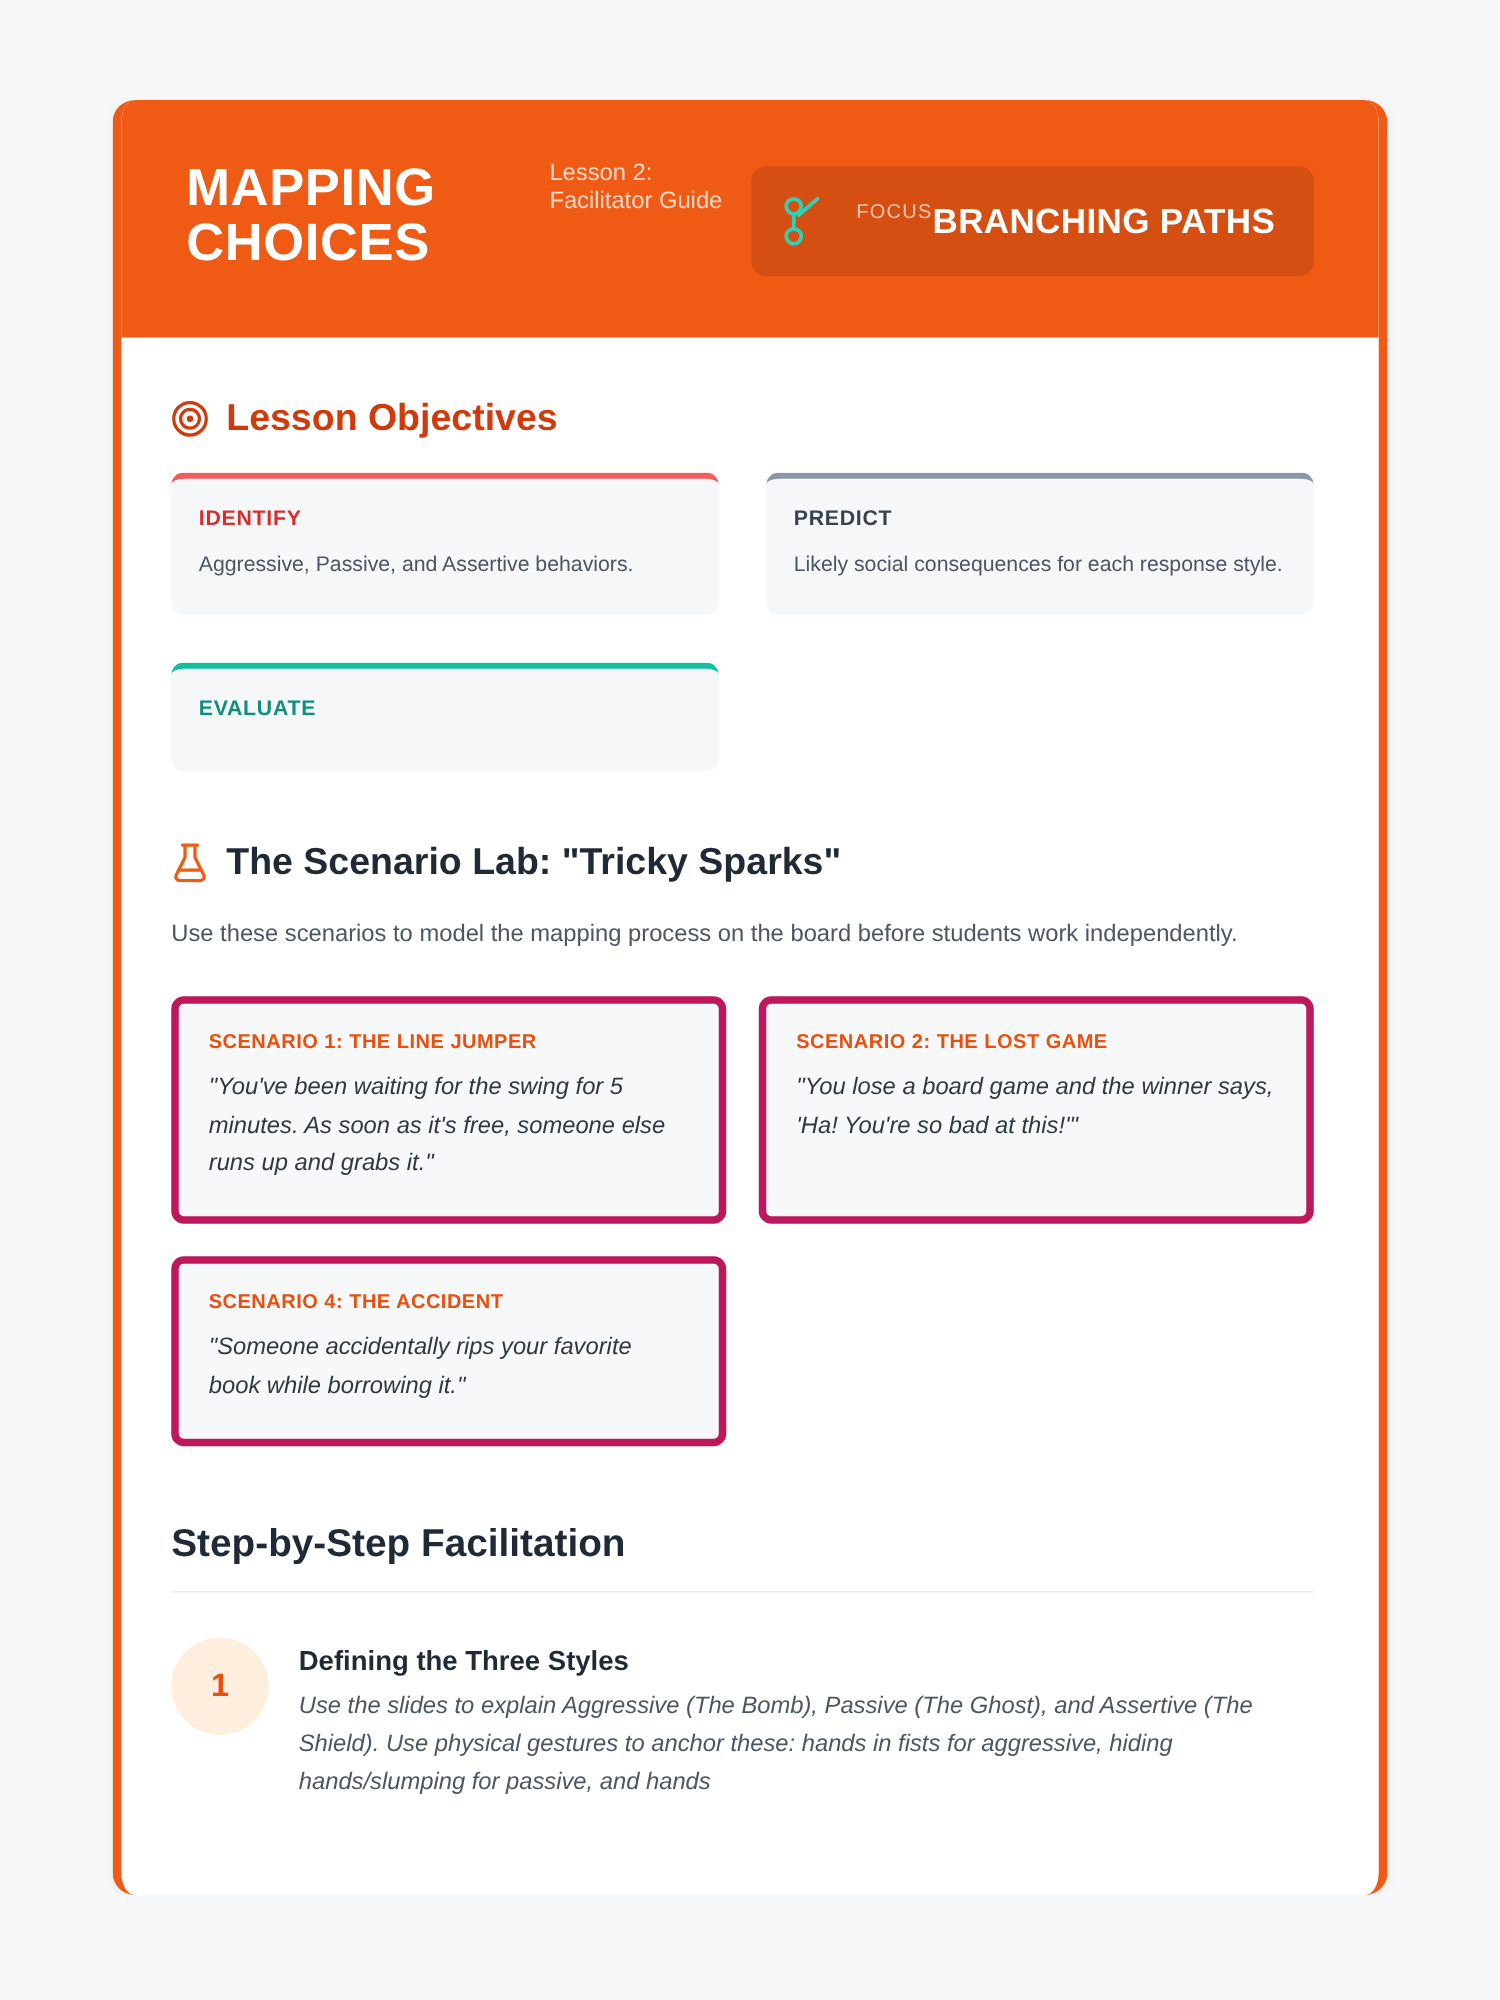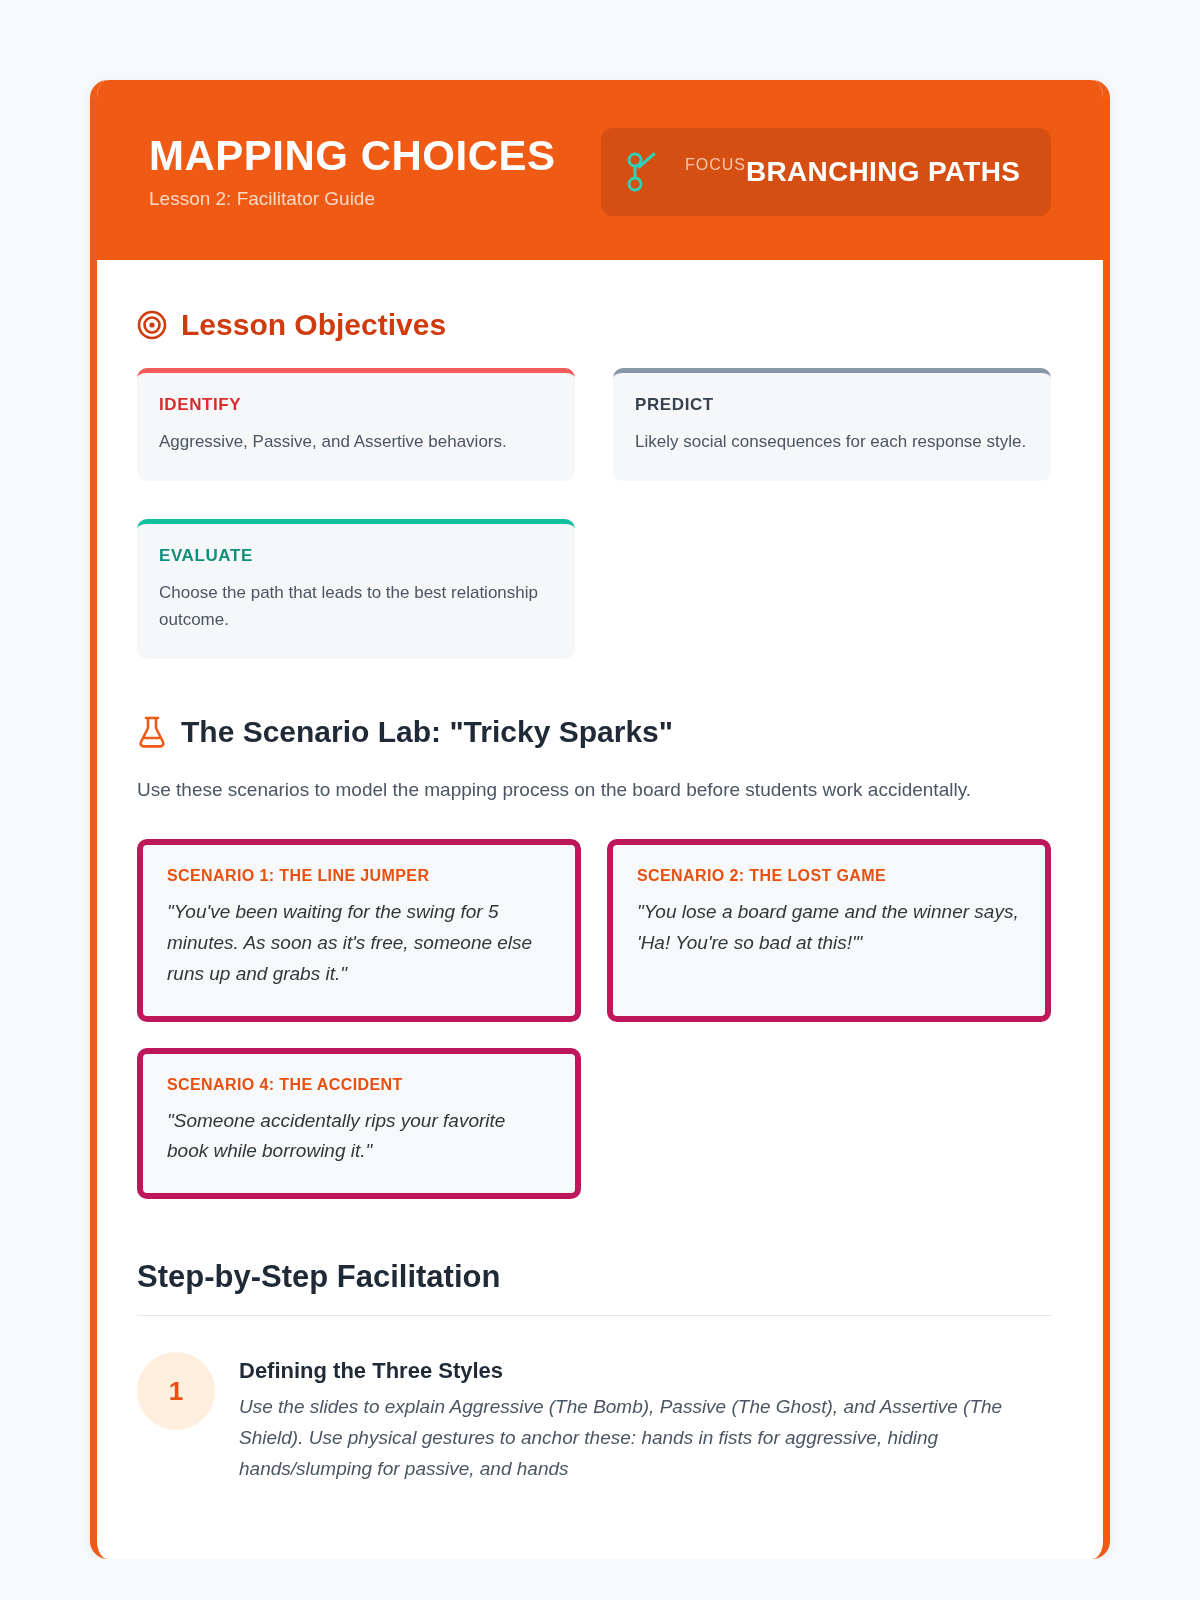--- a/index.html
+++ b/index.html
@@ -27,21 +27,21 @@
   
   .header {
     background: #ef5a15;
     padding: 48px 52px 44px 52px;
     display: flex;
     align-items: center;
     justify-content: space-between;
     border-radius: 12px 12px 0 0;
     margin: -0px -0px 0 -0px;
   }
-  .header-left { display: flex; flex-direction: column; }
+  .header-left { display: flex; flex-direction: row; }
   .title {
     color: #ffffff;
     font-size: 42px;
     font-weight: bold;
     letter-spacing: 0.5px;
     line-height: 1.05;
     margin: 0 0 10px 0;
   }
   .subtitle {
     color: #fbd9c6;
@@ -236,36 +236,35 @@
       <div class="obj-card" style="border-top-color:#f25c5c">
         <div class="obj-title" style="color:#d92d2d">IDENTIFY</div>
         <div class="obj-desc">Aggressive, Passive, and Assertive behaviors.</div>
       </div>
       <div class="obj-card" style="border-top-color:#8a97a8">
         <div class="obj-title" style="color:#36424f">PREDICT</div>
         <div class="obj-desc">Likely social consequences for each response style.</div>
       </div>
       <div class="obj-card" style="border-top-color:#12bfa0">
         <div class="obj-title" style="color:#0e8f7c">EVALUATE</div>
-        <div class="obj-desc">Choose the path that leads to the best relationship outcome.</div>
       </div>
     </div>
 
     <div class="sec-head dark">
       <span class="glyph">
         <svg width="30" height="34" viewBox="0 0 30 34" xmlns="http://www.w3.org/2000/svg">
           <path d="M11 3 V13 L4 27 a3 3 0 0 0 2.7 4.4 H23.3 A3 3 0 0 0 26 27 L19 13 V3" fill="none" stroke="#ef5a15" stroke-width="2.6" stroke-linejoin="round"></path>
           <path d="M9 3 H21" stroke="#ef5a15" stroke-width="2.6" stroke-linecap="round"></path>
           <path d="M7.5 23 H22.5" stroke="#ef5a15" stroke-width="2.6" stroke-linecap="round"></path>
         </svg>
       </span>
       <h2>The Scenario Lab: "Tricky Sparks"</h2>
     </div>
 
-    <p class="lead">Use these scenarios to model the mapping process on the board before students work accidentally.</p>
+    <p class="lead">Use these scenarios to model the mapping process on the board before students work independently.</p>
 
     <div class="scen-grid">
       <div class="scen-card">
         <div class="scen-label">SCENARIO 1: THE LINE JUMPER</div>
         <div class="scen-text">"You've been waiting for the swing for 5 minutes. As soon as it's free, someone else runs up and grabs it."</div>
       </div>
       <div class="scen-card">
         <div class="scen-label">SCENARIO 2: THE LOST GAME</div>
         <div class="scen-text">"You lose a board game and the winner says, 'Ha! You're so bad at this!'"</div>
       </div>

